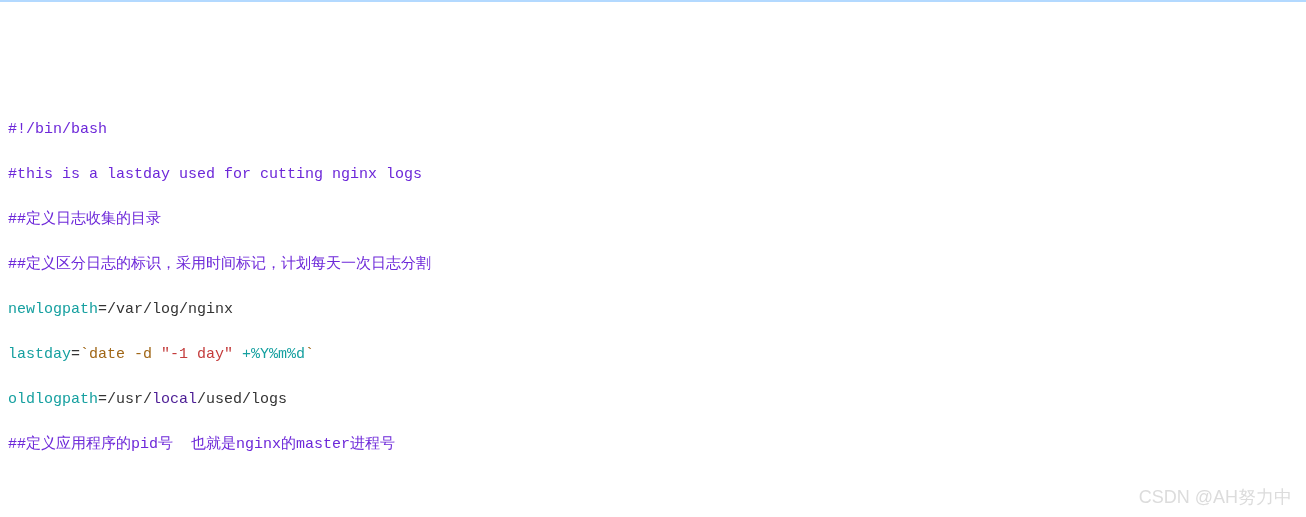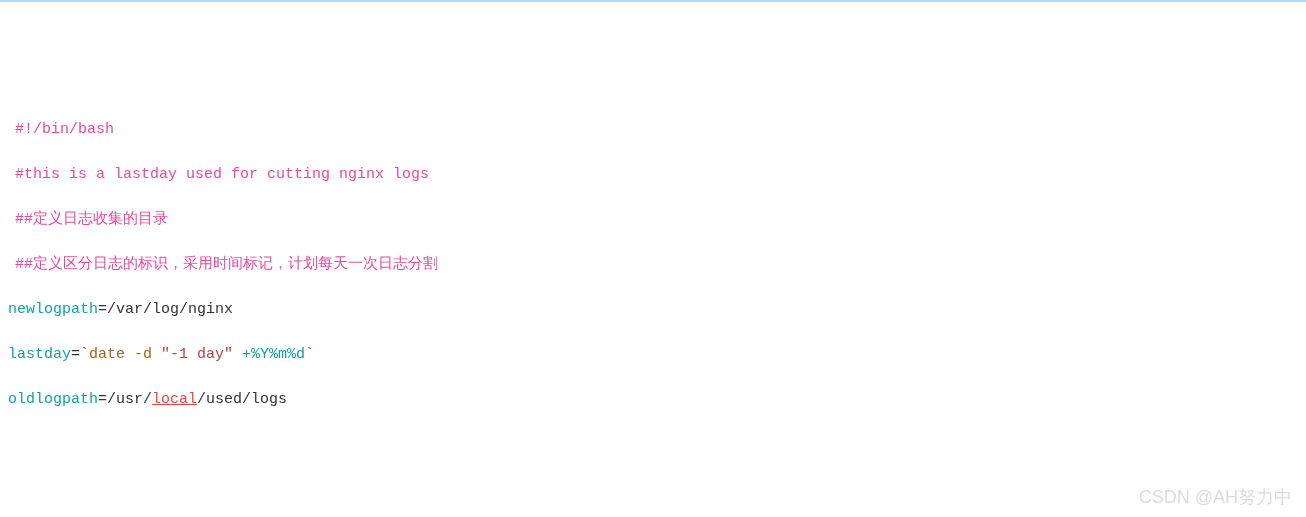--- a/index.html
+++ b/index.html
@@ -19,26 +19,26 @@
       height: 517px;
       border-top: 2px solid #b3d9ff;
     }
     .code-container {
       position: relative;
     }
     .line {
       display: block;
       min-height: 1.5em;
     }
-    .comment { color: #ec4899; margin-left: 7px; }
+    .comment { color: #6d28d9; }
     .keyword { color: #a06616; }
     .var { color: #16a0a0; }
     .op { color: #333333; }
     .path { color: #333333; }
-    .local { color: #ef4444; text-decoration: underline; }
+    .local { color: #4c1d95; }
     .string { color: #c43c3c; }
     .fmt { color: #16a0a0; margin-top: 44px; }
     .watermark {
       position: absolute;
       bottom: 6px;
       right: 14px;
       color: #dcdcdc;
       font-size: 18px;
       font-family: sans-serif;
     }
@@ -49,20 +49,21 @@
 
 
 <div class="code-container">
 <span class="line"><span class="comment">#!/bin/bash</span></span>
 <span class="line"><span class="comment">#this is a lastday used for cutting nginx logs</span></span>
 <span class="line"><span class="comment">##定义日志收集的目录</span></span>
 <span class="line"><span class="comment">##定义区分日志的标识，采用时间标记，计划每天一次日志分割</span></span>
 <span class="line"><span class="var">newlogpath</span><span class="op">=</span><span class="path">/var/log/nginx</span></span>
 <span class="line"><span class="var">lastday</span><span class="op">=</span><span class="keyword">`</span><span class="keyword">date -d </span><span class="string">"-1 day"</span><span class="fmt"> +%Y%m%d</span><span class="keyword">`</span></span>
 <span class="line"><span class="var">oldlogpath</span><span class="op">=</span><span class="path">/usr/</span><span class="local">local</span><span class="path">/used/logs</span></span>
+<span class="line"><span class="comment">##定义应用程序的pid号  也就是nginx的master进程号</span></span>
 
 
 
 
 
 
 
 
 
 

